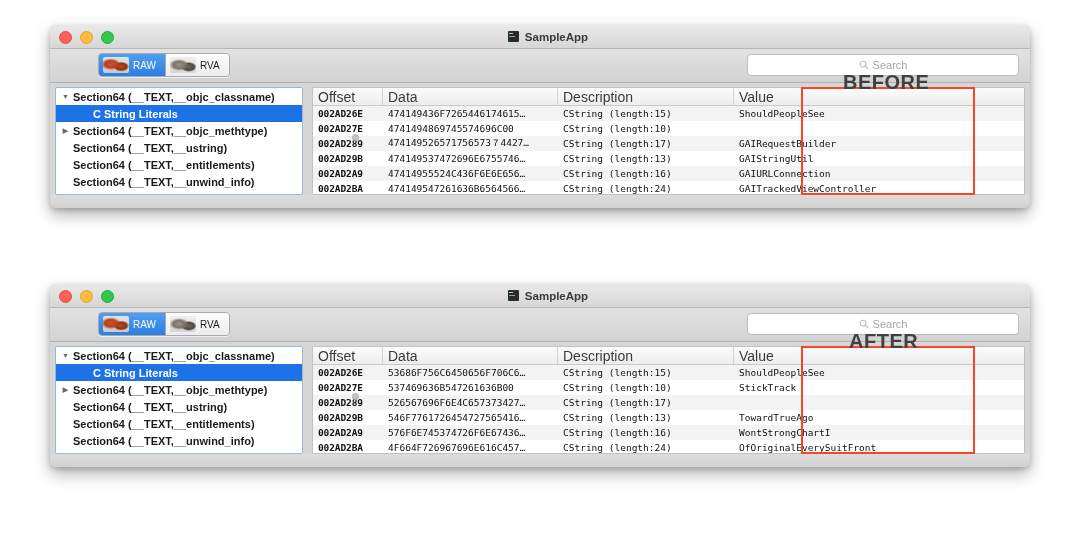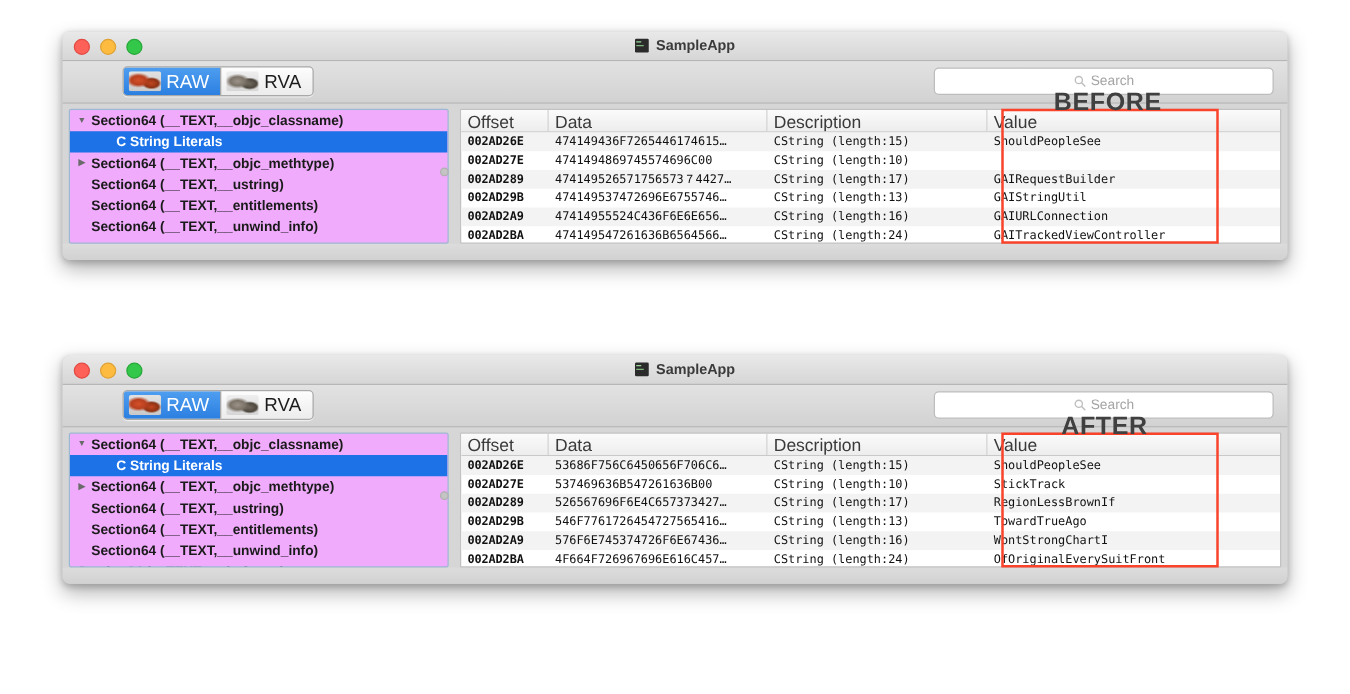--- a/index.html
+++ b/index.html
@@ -109,21 +109,21 @@
     border: 1px solid #a9a9a9;
     border-radius: 4px;
     overflow: hidden;
     box-shadow: 0 1px 0 rgba(255,255,255,0.6);
   }
   .seg {
     display: flex;
     align-items: center;
     gap: 4px;
     padding: 0 9px 0 4px;
-    font-size: 15px;
+    font-size: 10px;
     color: #1b1b1b;
     background: linear-gradient(to bottom, #fdfdfd, #ececec);
   }
   .seg.active {
     background: linear-gradient(to bottom, #4e9ef0, #2b7fe0);
     color: #ffffff;
     font-weight: normal;
   }
   .seg + .seg { border-left: 1px solid #a9a9a9; }
   .seg-thumb {
@@ -176,22 +176,22 @@
     height: 112px;
     background: #d6d6d6;
     display: flex;
     padding: 4px 5px 0 5px;
     box-sizing: border-box;
   }
 
   
   .sidebar {
     position: relative;
-    width: 304px;
-    background: #f0abfc;
+    width: 248px;
+    background: #ffffff;
     border: 1px solid #9db8d2;
     border-radius: 2px;
     box-sizing: border-box;
     overflow: hidden;
     flex: none;
   }
   .tree-row {
     height: 17px;
     display: flex;
     align-items: center;
@@ -509,21 +509,20 @@
             <div class="trow">
               <div class="td offset-cell col-offset">002AD27E</div>
               <div class="td col-data">537469636B547261636B00</div>
               <div class="td col-desc">CString (length:10)</div>
               <div class="td col-value">StickTrack</div>
             </div>
             <div class="trow alt">
               <div class="td offset-cell col-offset">002AD289</div>
               <div class="td col-data">526567696F6E4C657373427…</div>
               <div class="td col-desc">CString (length:17)</div>
-              <div class="td col-value">RegionLessBrownIf</div>
             </div>
             <div class="trow">
               <div class="td offset-cell col-offset">002AD29B</div>
               <div class="td col-data">546F7761726454727565416…</div>
               <div class="td col-desc">CString (length:13)</div>
               <div class="td col-value">TowardTrueAgo</div>
             </div>
             <div class="trow alt">
               <div class="td offset-cell col-offset">002AD2A9</div>
               <div class="td col-data">576F6E745374726F6E67436…</div>

